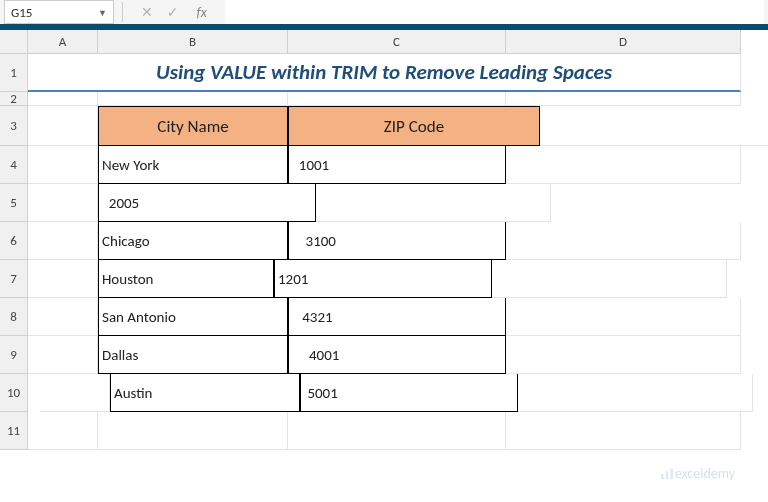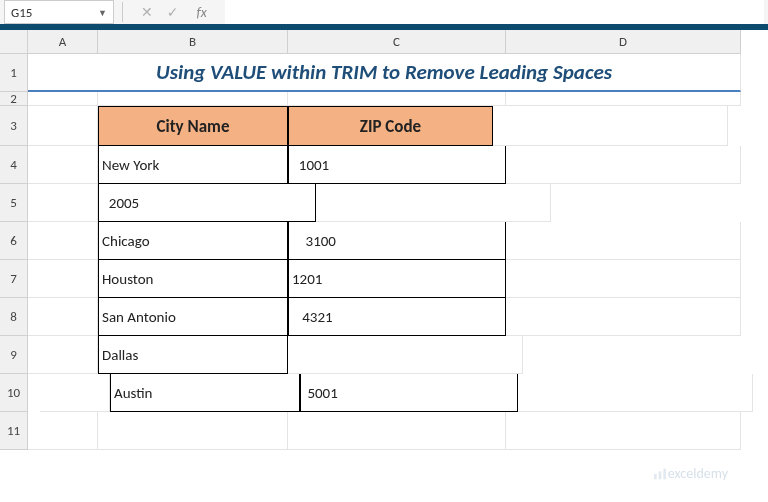--- a/index.html
+++ b/index.html
@@ -128,21 +128,21 @@
     font-size: 21px;
     justify-content: center;
     border-bottom: 2px solid #4a7fbf;
   }
   .header-cell {
     background: #f4b183;
     border-top: 1.5px solid #000;
     border-left: 1.5px solid #000;
     border-right: 1.5px solid #000;
     border-bottom: 1.5px solid #000;
-    font-weight: bold;
+    font-weight: normal;
     font-size: 17px;
     justify-content: center;
   }
   .table-cell {
     border-left: 1.5px solid #000;
     border-right: 1.5px solid #000;
     border-bottom: 1.5px solid #000;
     font-size: 15px;
   }
   .watermark {
@@ -206,21 +206,21 @@
         </div>
         <div class="cell-row" style="height: 14px;">
           <div class="cell" style="width: 70px; height: 14px;"></div>
           <div class="cell" style="width: 190px; height: 14px;"></div>
           <div class="cell" style="width: 218px; height: 14px;"></div>
           <div class="cell" style="width: 235px; height: 14px;"></div>
         </div>
         <div class="cell-row" style="height: 40px;">
           <div class="cell" style="width: 70px; height: 40px;"></div>
           <div class="cell header-cell" style="width: 190px; height: 40px;">City Name</div>
-          <div class="cell header-cell" style="width: 205px; height: 40px; text-align: right;">ZIP Code</div>
+          <div class="cell header-cell" style="width: 252px; height: 40px; text-align: right;">ZIP Code</div>
           <div class="cell" style="width: 235px; height: 40px;"></div>
         </div>
         <div class="cell-row" style="height: 38px;">
           <div class="cell" style="width: 70px; height: 38px;"></div>
           <div class="cell table-cell" style="width: 190px; height: 38px;">New York</div>
           <div class="cell table-cell" style="width: 218px; height: 38px;">  1001</div>
           <div class="cell" style="width: 235px; height: 38px;"></div>
         </div>
         <div class="cell-row" style="height: 38px;">
           <div class="cell" style="width: 70px; height: 38px;"></div>
@@ -228,33 +228,34 @@
           <div class="cell" style="width: 235px; height: 38px;"></div>
         </div>
         <div class="cell-row" style="height: 38px;">
           <div class="cell" style="width: 70px; height: 38px;"></div>
           <div class="cell table-cell" style="width: 190px; height: 38px;">Chicago</div>
           <div class="cell table-cell" style="width: 218px; height: 38px;">    3100</div>
           <div class="cell" style="width: 235px; height: 38px;"></div>
         </div>
         <div class="cell-row" style="height: 38px;">
           <div class="cell" style="width: 70px; height: 38px;"></div>
-          <div class="cell table-cell" style="width: 190px; height: 38px;">Houston</div>
+          <div class="cell table-cell" style="width: 176px; height: 38px;">Houston</div>
           <div class="cell table-cell" style="width: 218px; height: 38px;">1201</div>
           <div class="cell" style="width: 235px; height: 38px;"></div>
         </div>
         <div class="cell-row" style="height: 38px;">
           <div class="cell" style="width: 70px; height: 38px;"></div>
           <div class="cell table-cell" style="width: 190px; height: 38px;">San Antonio</div>
           <div class="cell table-cell" style="width: 218px; height: 38px;">   4321</div>
           <div class="cell" style="width: 235px; height: 38px;"></div>
         </div>
         <div class="cell-row" style="height: 38px;">
           <div class="cell" style="width: 70px; height: 38px;"></div>
           <div class="cell table-cell" style="width: 190px; height: 38px;">Dallas</div>
+          <div class="cell table-cell" style="width: 218px; height: 38px;">     4001</div>
           <div class="cell" style="width: 235px; height: 38px;"></div>
         </div>
         <div class="cell-row" style="height: 38px; padding-left: 12px;">
           <div class="cell" style="width: 70px; height: 38px;"></div>
           <div class="cell table-cell" style="width: 190px; height: 38px;">Austin</div>
           <div class="cell table-cell" style="width: 218px; height: 38px;"> 5001</div>
           <div class="cell" style="width: 235px; height: 38px;"></div>
         </div>
         <div class="cell-row" style="height: 38px;">
           <div class="cell" style="width: 70px; height: 38px;"></div>

